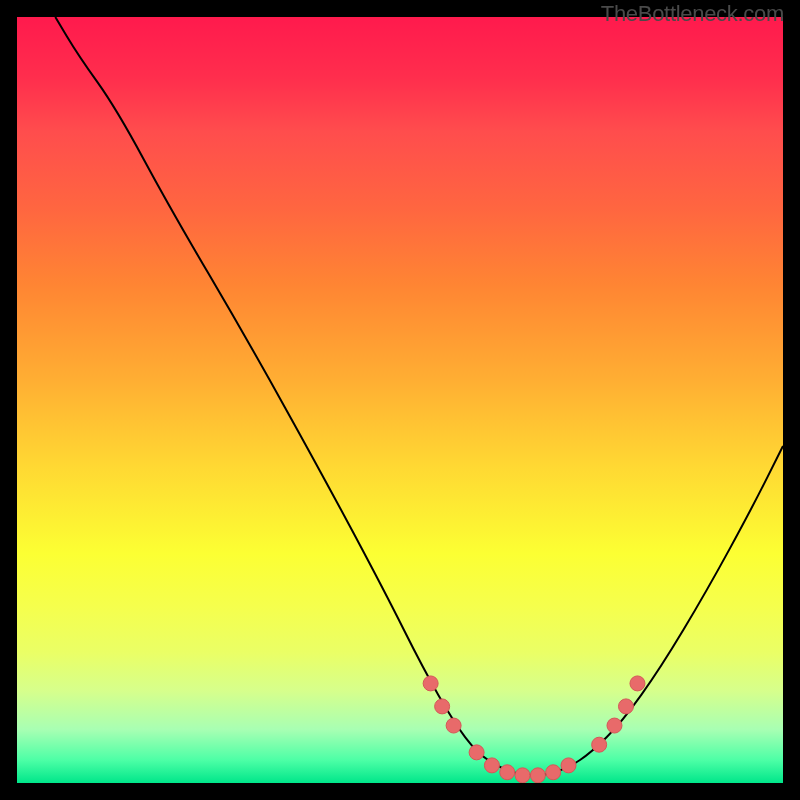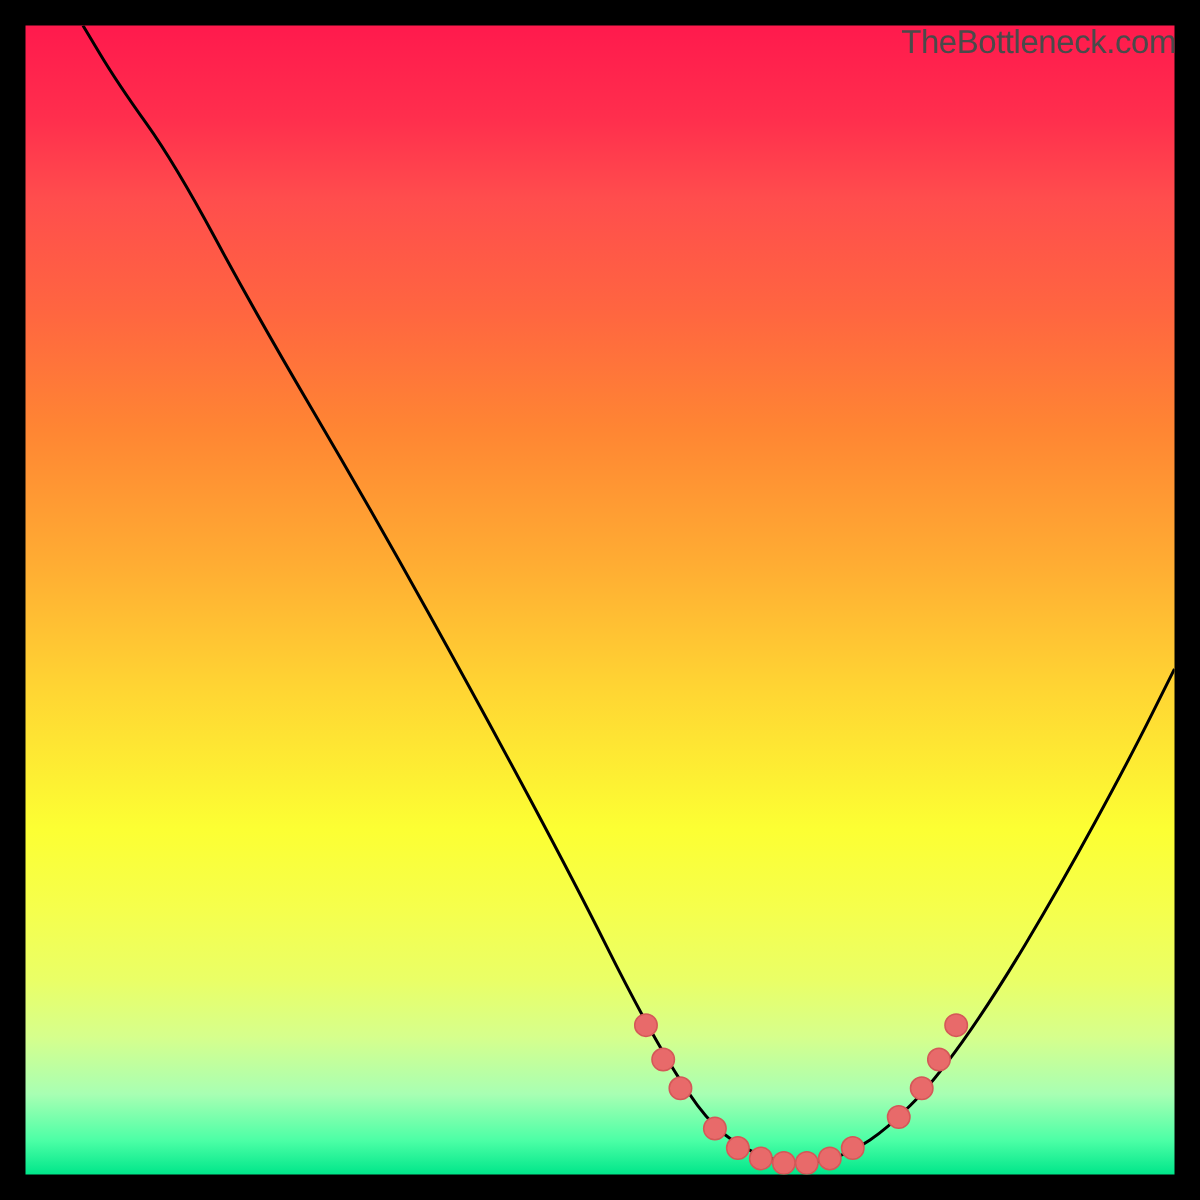--- a/index.html
+++ b/index.html
@@ -34,21 +34,21 @@
       #f5ff4d 77%,
       #eaff66 83%,
       #d6ff8c 88%,
       #a8ffb3 93%,
       #4dffa6 97%,
       #00e68a 100%
     );
   }
   .watermark {
     position: absolute;
-    top: 15px;
+    top: 1px;
     right: 16px;
     color: #4a4a4a;
     font-size: 22px;
     font-weight: 500;
     z-index: 20;
     letter-spacing: -0.3px;
   }
   svg.plot {
     position: absolute;
     inset: 0;

